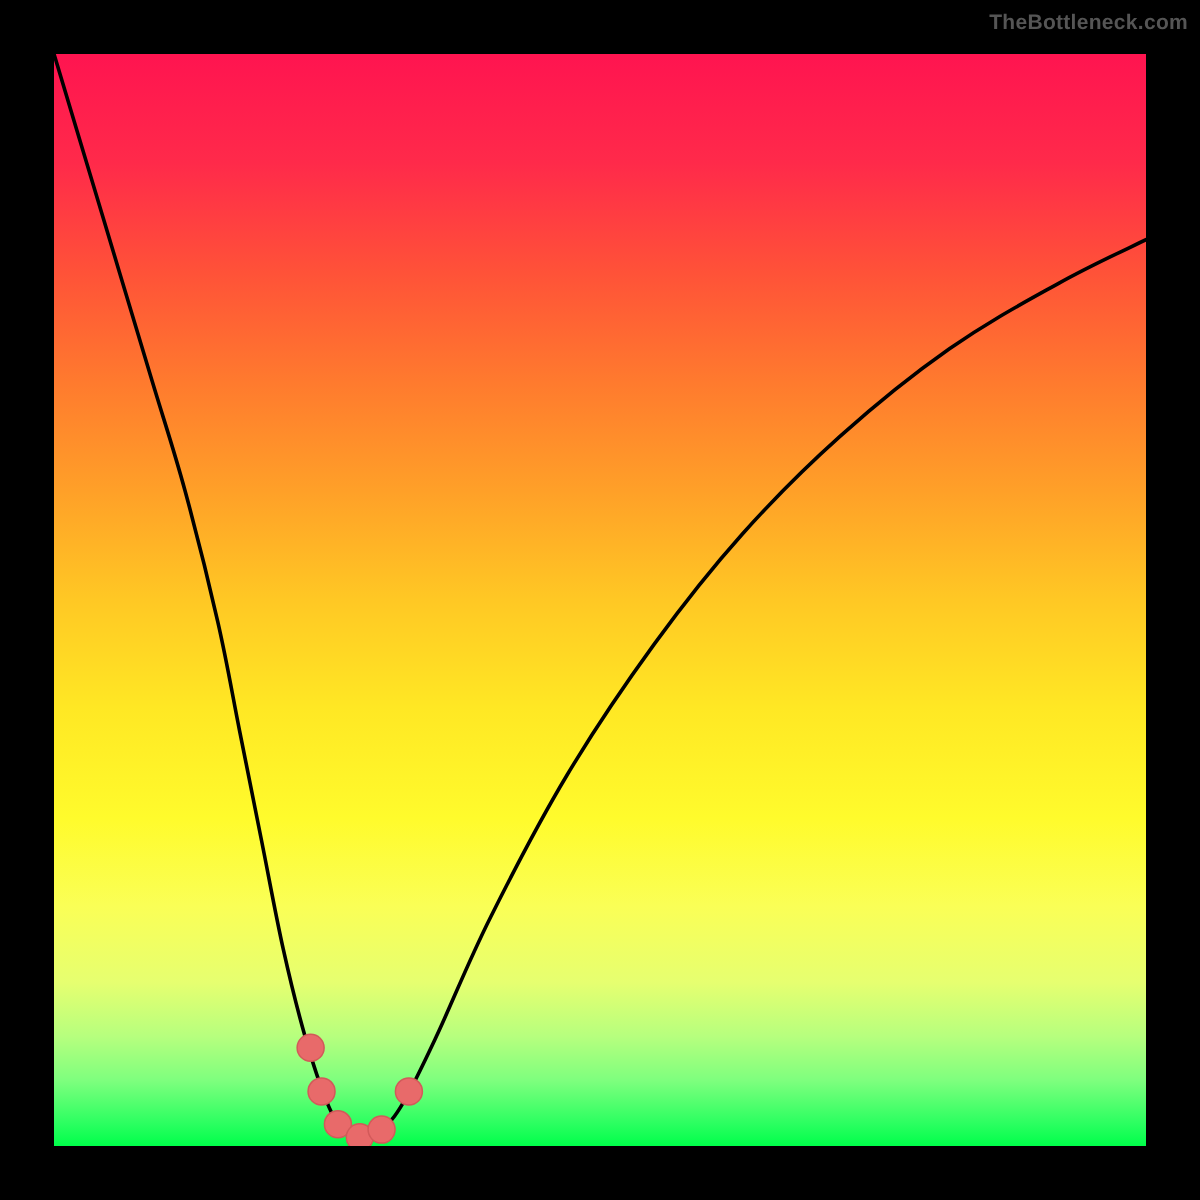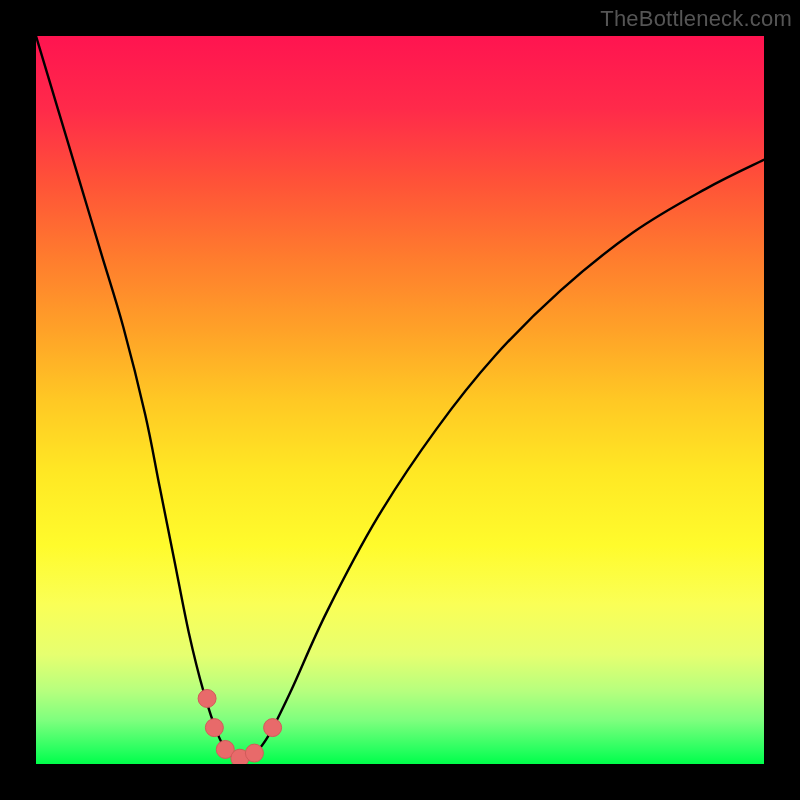--- a/index.html
+++ b/index.html
@@ -42,22 +42,22 @@
       #2aff60 98%,
       #00ff4a 100%
     );
     overflow: hidden;
   }
   .watermark {
     position: absolute;
     top: 6px;
     right: 8px;
     color: #555;
-    font-size: 22px;
-    font-weight: 400;
+    font-size: 14px;
+    font-weight: 700;
     letter-spacing: 0.2px;
     user-select: none;
   }
   svg.curve {
     position: absolute;
     left: 0;
     top: 0;
     width: 728px;
     height: 728px;
   }

